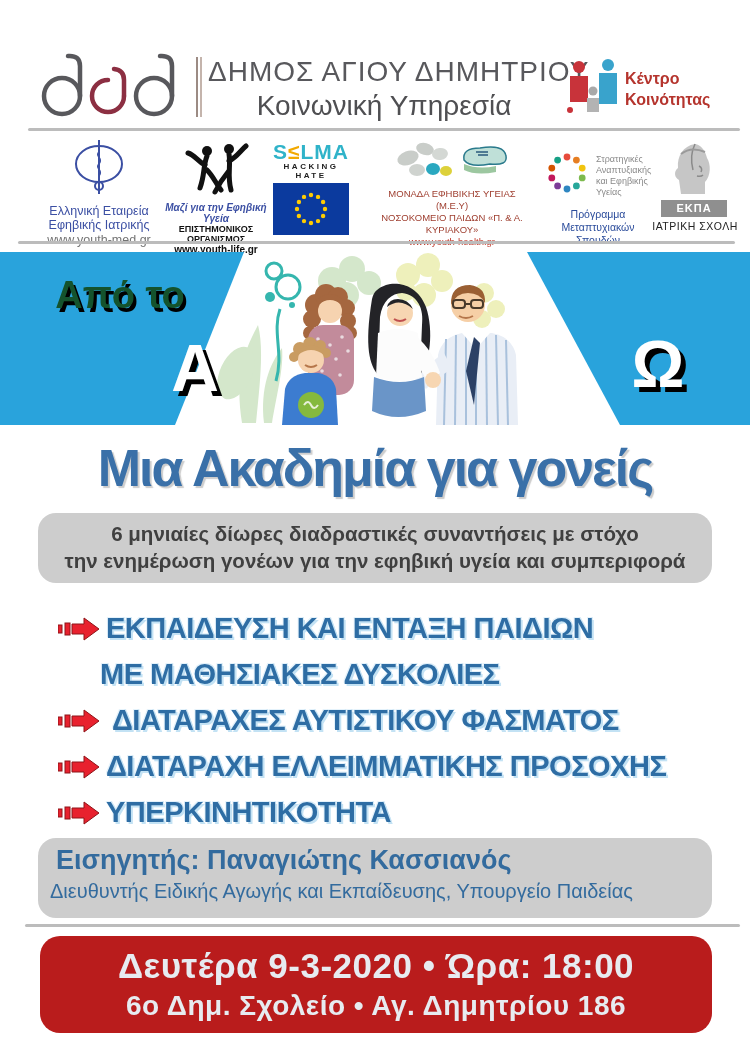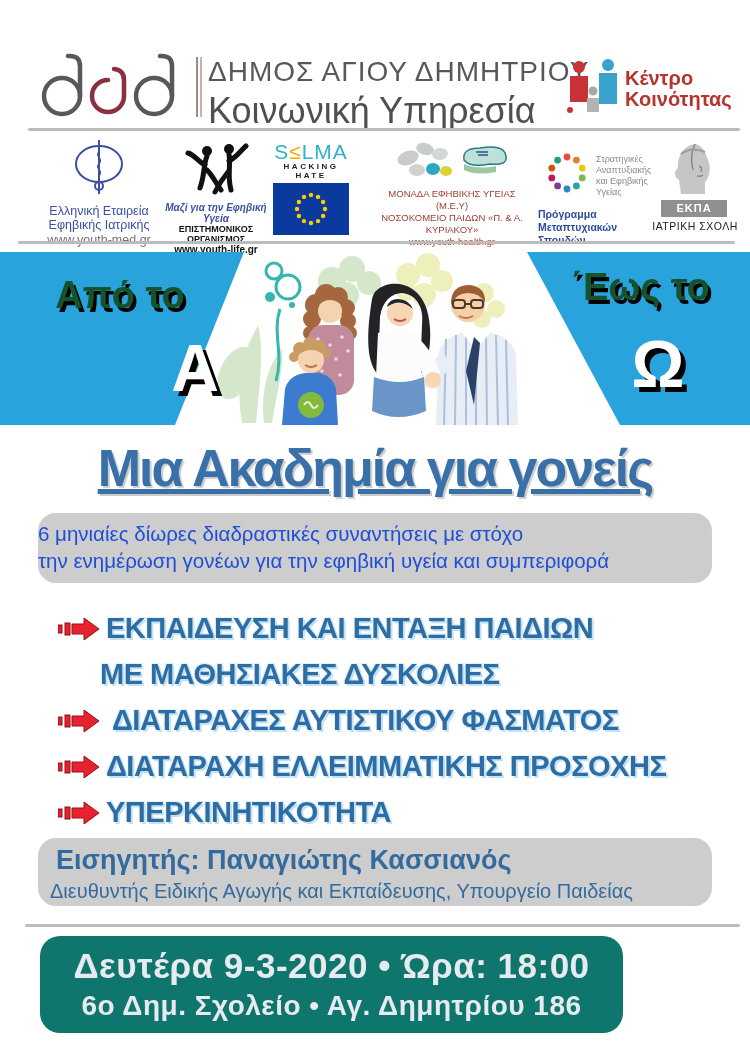--- a/index.html
+++ b/index.html
@@ -4,68 +4,68 @@
 <style>
   html,body{margin:0;padding:0;background:#fff;}
   .poster{position:relative;width:750px;height:1061px;background:#fff;overflow:hidden;
           font-family:"Liberation Sans",sans-serif;}
   .abs{position:absolute;}
   .rule{position:absolute;height:3px;background:#bcbcbc;border-radius:2px;}
 
   
   .muni{position:absolute;left:208px;top:56px;width:352px;text-align:center;
         font-size:28px;color:#58585c;letter-spacing:1px;white-space:nowrap;}
-  .service{position:absolute;left:208px;top:90px;width:352px;text-align:left;
-        font-size:36px;color:#4f4f52;}
-  .cc-text{position:absolute;left:625px;top:68px;font-size:20px;font-weight:bold;
+  .service{position:absolute;left:208px;top:90px;width:352px;text-align:center;
+        font-size:28px;color:#4f4f52;}
+  .cc-text{position:absolute;left:625px;top:68px;font-size:16px;font-weight:bold;
         color:#b5342d;line-height:21px;}
 
   
   .partner{position:absolute;text-align:center;}
   .p-lines{font-weight:normal;line-height:1.15;}
   .p1 .p-lines{color:#3b4fa3;font-size:12.5px;}
   .p2-l1{color:#3b4fa3;font-style:italic;font-size:10px;font-weight:bold;}
   .p2-l2{color:#111;font-size:9px;font-weight:bold;}
   .p2-l3{color:#111;font-size:10px;font-weight:bold;}
-  .selma-brand{font-size:21px;font-weight:normal;color:#2fb3c9;letter-spacing:1px;line-height:20px;}
+  .selma-brand{font-size:21px;font-weight:bold;color:#2fb3c9;letter-spacing:1px;line-height:20px;}
   .selma-e{color:#f2a900;}
   .selma-tag{font-size:8px;letter-spacing:2.5px;color:#222;font-weight:bold;margin-bottom:3px;}
   .p4 .p-lines{color:#9e3d2e;font-size:9.5px;line-height:1.25;}
   .p4 .www{color:#c0392b;}
   .p5-gray{position:absolute;left:58px;top:8px;width:62px;text-align:left;
            font-size:9px;color:#8a8a8a;line-height:11px;}
-  .p5-blue{position:absolute;left:0;top:62px;width:120px;text-align:left;
-           color:#2b4c9b;font-weight:bold;font-size:10.5px;line-height:13px;}
+  .p5-blue{position:absolute;left:0;top:62px;width:120px;text-align:center;
+           color:#2b4c9b;font-weight:normal;font-size:10.5px;line-height:13px;}
   .ekpa-badge{position:absolute;left:6px;top:60px;width:66px;height:17px;background:#8f8f8f;
            color:#fff;font-size:11px;font-weight:bold;text-align:center;line-height:17px;letter-spacing:1px;}
   .ekpa-cap{position:absolute;left:-8px;top:80px;width:96px;text-align:center;
            color:#222;font-size:10.5px;letter-spacing:0.5px;}
 
   
   .banner{position:absolute;left:0;top:252px;width:750px;height:173px;}
   .ban-label{position:absolute;color:#14532d;font-weight:bold;font-size:38px;
            text-shadow:3px 4px 0 #000;text-align:center;white-space:nowrap;}
   .ban-letter{position:absolute;color:#fff;font-weight:bold;font-size:66px;
            text-shadow:5px 5px 0 #000;text-align:center;}
 
   
   .title{position:absolute;left:0;top:438px;width:750px;text-align:center;
          font-size:52px;font-weight:bold;color:#3a70a8;letter-spacing:-2px;
-         text-shadow:2px 2px 1px rgba(110,110,110,.35);white-space:nowrap;text-decoration:underline;}
+         text-shadow:2px 2px 1px rgba(110,110,110,.35);white-space:nowrap;}
   .graybox{position:absolute;background:#cdcdcd;border-radius:18px;}
-  .sub-lines{padding-top:7px;text-align:left;font-weight:normal;color:#1d4ed8;
+  .sub-lines{padding-top:7px;text-align:center;font-weight:bold;color:#404040;
          font-size:20.5px;line-height:27px;}
   .topic-row{position:absolute;left:58px;display:flex;align-items:center;}
   .topic-text{color:#2e6da4;font-weight:bold;font-size:29px;letter-spacing:-0.5px;
          white-space:nowrap;
          text-shadow:2px 2px 0 #c3e2f4, -1px -1px 0 #e4f2fb, 1px -1px 0 #d5eaf7;}
   .topic-cont{margin-left:42px;}
   .speaker-name{position:absolute;left:18px;top:7px;font-size:27px;font-weight:bold;color:#336b9e;}
   .speaker-role{position:absolute;left:12px;top:42px;font-size:20px;color:#336b9e;}
-  .eventbox{position:absolute;left:40px;top:936px;width:583px;height:97px;background:#0f766e;
+  .eventbox{position:absolute;left:40px;top:936px;width:672px;height:97px;background:#b91c1c;
          border-radius:20px;text-align:center;color:#e7ebf0;}
   .event-l1{font-size:35px;font-weight:bold;margin-top:10px;letter-spacing:0.5px;}
   .event-l2{font-size:28px;font-weight:bold;margin-top:4px;letter-spacing:0.5px;}
 </style>
 </head>
 <body>
 
 <div class="poster">
 
   <svg class="abs" style="left:38px;top:48px" width="150" height="72" viewBox="0 0 150 72">
@@ -314,21 +314,20 @@
         <path d="M86 102 Q99 92 112 102 L112 97 Q99 88 86 97 Z" fill="#c99c62"></path>
         <path d="M93 112 Q99 116 105 112" stroke="#b5764a" stroke-width="2" fill="none"></path>
         <path d="M70 172 L73 136 Q77 122 93 120 L107 120 Q121 123 124 136 L126 172 Z" fill="#3c7cd0"></path>
         <circle cx="99" cy="152" r="13" fill="#85b93e"></circle>
         <path d="M92 152 q4 -6 7 0 q3 6 7 0" stroke="#e8f0d8" stroke-width="2" fill="none"></path>
       </g>
     </svg>
 
     <div class="ban-label" style="left:25px;top:22px;width:190px;">Από το</div>
     <div class="ban-letter" style="left:140px;top:78px;width:110px;">Α</div>
-    <div class="ban-label" style="left:540px;top:14px;width:200px;">΄Εως το</div>
     <div class="ban-letter" style="left:598px;top:74px;width:120px;">Ω</div>
   </div>
 
   <div class="title">Μια Ακαδημία για γονείς</div>
 
   <div class="graybox" style="left:38px;top:513px;width:674px;height:70px;">
     <div class="sub-lines">
       <div>6 μηνιαίες δίωρες διαδραστικές συναντήσεις με στόχο</div>
       <div>την ενημέρωση γονέων για την εφηβική υγεία και συμπεριφορά</div>
     </div>
@@ -371,21 +370,21 @@
     <svg width="42" height="28" viewBox="0 0 42 28">
       <g fill="#e8212e" stroke="#8e1418" stroke-width="1">
         <rect x="0" y="10" width="4" height="8"></rect>
           <rect x="7" y="8" width="5" height="12"></rect>
         <polygon points="14,9 26,9 26,3 41,14 26,25 26,19 14,19"></polygon>
       </g>
     </svg>
     <div class="topic-text" style="margin-left:6px">ΥΠΕΡΚΙΝΗΤΙΚΟΤΗΤΑ</div>
   </div>
 
-  <div class="graybox" style="left:38px;top:838px;width:674px;height:68px;">
+  <div class="graybox" style="left:38px;top:838px;width:674px;height:80px;">
     <div class="speaker-name">Εισηγητής: Παναγιώτης Κασσιανός</div>
     <div class="speaker-role">Διευθυντής Ειδικής Αγωγής και Εκπαίδευσης, Υπουργείο Παιδείας</div>
   </div>
 
   <div class="rule" style="top:924px;left:25px;width:715px;"></div>
 
   <div class="eventbox">
     <div class="event-l1">Δευτέρα 9-3-2020 • Ώρα: 18:00</div>
     <div class="event-l2">6ο Δημ. Σχολείο • Αγ. Δημητρίου 186</div>
   </div>

